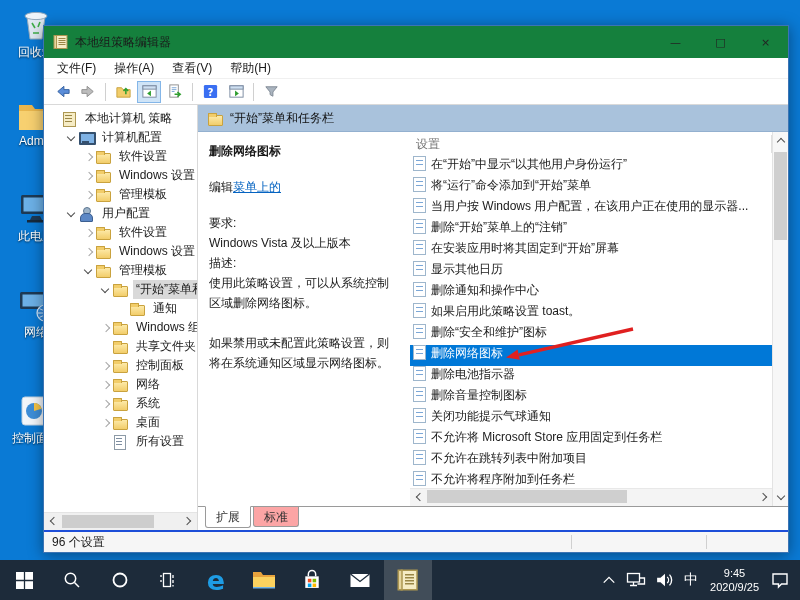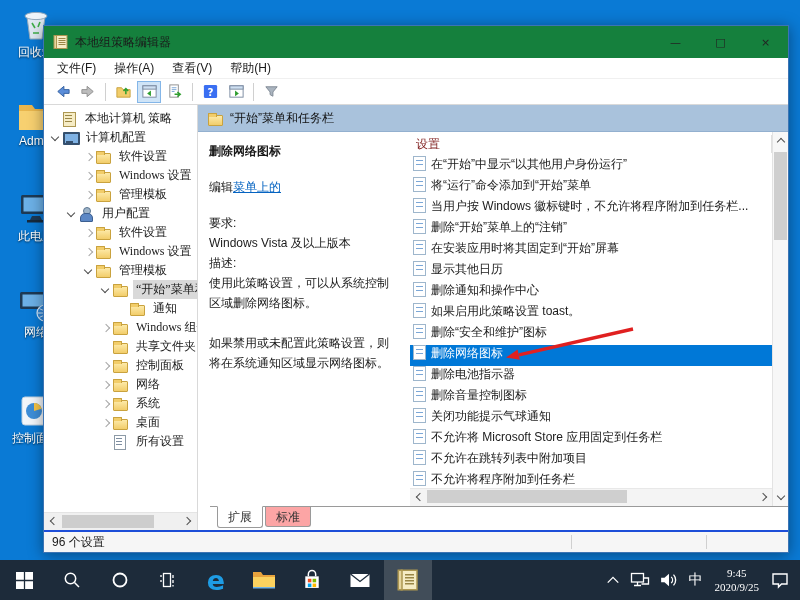--- a/index.html
+++ b/index.html
@@ -23,21 +23,21 @@
   .menu-item { padding:2px 9px; cursor:pointer; }
 
   .toolbar { height:26px; flex:0 0 26px; display:flex; align-items:center; padding-left:5px; border-bottom:1px solid #d9d9d9; }
   .tbtn { width:24px; height:22px; display:flex; align-items:center; justify-content:center; margin:0 1px; border:1px solid transparent; cursor:pointer; }
   .tbtn.pressed { background:#cfe4f7; border-color:#84b6e8; }
   .tsep { width:1px; height:18px; background:#d0d0d0; margin:0 4px; }
 
   .main { flex:1; display:flex; min-height:0; }
 
   
-  .tree-panel { width:154px; flex:0 0 154px; border-right:1px solid #d9d9d9; display:flex; flex-direction:column; overflow:hidden;font-family:Liberation Serif, serif; }
+  .tree-panel { width:154px; flex:0 0 154px; border-right:1px solid #d9d9d9; display:flex; flex-direction:column; overflow:hidden; }
   .tree-scroll { flex:1; overflow:hidden; padding-top:4px; }
   .trow { height:19px; display:flex; align-items:center; white-space:nowrap; cursor:pointer; }
   .chev { width:12px; height:12px; flex:0 0 12px; position:relative; }
   .chev-closed::before { content:""; position:absolute; left:3px; top:3px; width:5px; height:5px;
       border-right:1px solid #a6a6a6; border-bottom:1px solid #a6a6a6; transform:rotate(-45deg); }
   .chev-open::before { content:""; position:absolute; left:2px; top:2px; width:5px; height:5px;
       border-right:1px solid #4d4d4d; border-bottom:1px solid #4d4d4d; transform:rotate(45deg); }
   .ticon { width:17px; height:15px; flex:0 0 17px; position:relative; margin-right:4px; }
   .icon-folder::before { content:""; position:absolute; left:1px; top:4px; width:13px; height:9px;
       background:linear-gradient(#fdeaa9,#f2cd6a); border:1px solid #c9a23e; border-radius:1px; }
@@ -75,58 +75,58 @@
   .band-title { color:#111; }
   .rp-content { flex:1; display:flex; min-height:0; }
 
   .desc-pane { width:212px; flex:0 0 212px; padding:9px 12px 0 11px; overflow:hidden; line-height:20px; }
   .policy-title { font-weight:bold; margin-bottom:16px; }
   .edit-line { margin-bottom:16px; }
   .plink { color:#0563c1; text-decoration:underline; cursor:pointer; }
   .desc-block p { margin:0 0 20px 0; }
 
   .list-pane { flex:1; display:flex; flex-direction:column; min-width:0; position:relative; }
-  .list-header { flex:0 0 24px; display:flex; align-items:center; padding-left:6px; color:#7f1d1d; position:relative;text-align:right; }
+  .list-header { flex:0 0 24px; display:flex; align-items:center; padding-left:6px; color:#737373; position:relative;text-align:right; }
   .list-header::after { content:""; position:absolute; right:0; top:3px; bottom:3px; width:1px; background:#e0e0e0; }
   .list-rows { flex:1; overflow:hidden; }
   .lrow { height:21px; display:flex; align-items:flex-start; padding-left:3px; white-space:nowrap; cursor:pointer; }
   .licon { width:13px; height:15px; flex:0 0 13px; border:1px solid #9eb6cc; background:#fff; position:relative; margin-right:5px; }
   .licon::before { content:""; position:absolute; left:2px; right:2px; top:3px; bottom:3px;
       background:repeating-linear-gradient(#7ba7d7 0 1px,transparent 1px 4px); }
   .lrow.selected { background:#0078d7; color:#fff; }
   .list-hscroll { flex:0 0 16px; background:#f4f4f4; position:relative; display:flex; align-items:center; border-top:1px solid #e8e8e8; }
   .list-hscroll .sb-btn { width:16px; flex-basis:16px; }
   .list-hthumb { position:absolute; left:17px; top:1px; width:200px; height:13px; background:#cfcfcf; cursor:pointer; }
 
   .vscroll { width:16px; flex:0 0 16px; background:#f7f7f7; border-left:1px solid #e3e3e3; position:relative; }
   .vthumb { position:absolute; left:1px; top:20px; width:13px; height:88px; background:#cfcfcf; cursor:pointer; }
   .vscroll .sb-btn { position:absolute; left:0; width:16px; }
   .vscroll .sb-up { top:0; } .vscroll .sb-down { bottom:0; }
 
-  .tabs-row { flex:0 0 24px; border-top:1px solid #9a9a9a; display:flex; padding-left:7px; background:#fff;margin-left:12px; }
+  .tabs-row { flex:0 0 24px; border-top:1px solid #9a9a9a; display:flex; padding-left:7px; background:#fff; }
   .tab { padding:2px 10px 0 10px; height:20px; border:1px solid #9a9a9a; border-top:none; cursor:pointer;
          border-radius:0 0 3px 3px; margin-right:2px; background:#fca5a5; color:#333; }
   .tab.selected { background:#fff; height:22px; margin-top:-1px; border-top:1px solid #fff; }
 
   .statusbar { flex:0 0 22px; border-top:2px solid #1d4ed8; background:#f6f6f6; display:flex; align-items:center; padding-left:8px; position:relative; }
   .st-div { position:absolute; top:3px; bottom:3px; width:1px; background:#d0d0d0; }
 
   
   .anno { position:absolute; left:0; top:0; width:800px; height:600px; z-index:50; pointer-events:none; }
 
   
   .taskbar { position:absolute; left:0; bottom:0; width:800px; height:40px; background:#1d2b3a; z-index:40; display:flex; align-items:stretch; }
   .tb-left { display:flex; }
   .tb-cell { width:48px; display:flex; align-items:center; justify-content:center; cursor:pointer; }
   .tb-cell.active { background:rgba(255,255,255,.16); }
   .edge-e { color:#1e9ce4; font-size:27px; font-weight:bold; font-family:"DejaVu Sans",sans-serif; line-height:27px; }
   .tb-tray { margin-left:auto; display:flex; align-items:center; padding-right:6px; }
   .tray-cell { height:40px; display:flex; align-items:center; justify-content:center; cursor:pointer; padding:0 5px; }
   .ime { color:#fff; font-size:14px; }
-  .clock { color:#fff; font-size:11px; line-height:14px; text-align:center; padding:0 7px;font-family:Liberation Serif, serif; }
+  .clock { color:#fff; font-size:11px; line-height:14px; text-align:center; padding:0 7px; }
 </style>
 </head>
 <body>
 
 <div class="desk-icon" style="top:6px">
   <svg width="36" height="36" viewBox="0 0 36 36">
     <path d="M9 11 L12 33 H24 L27 11 z" fill="#dfe9f2" stroke="#93a9bd"></path>
     <ellipse cx="18" cy="10" rx="11" ry="3.6" fill="#eef4fa" stroke="#93a9bd"></ellipse>
     <path d="M14 17 l3 5 M22 16 l-2 5 M15 27 h6" stroke="#3fae49" stroke-width="1.6" fill="none"></path>
   </svg>
@@ -248,21 +248,21 @@
 
     <div class="tree-panel">
       <div class="tree-scroll">
 
           <div class="trow" style="padding-left: 5px;">
             <span class="chev chev-none"></span>
             <span class="ticon icon-gpo"></span>
             <span class="tlabel">本地计算机 策略</span>
           </div>
 
-          <div class="trow" style="padding-left: 6px;">
+          <div class="trow" style="padding-left: 22px;">
             <span class="chev chev-open"></span>
             <span class="ticon icon-computer"></span>
             <span class="tlabel">计算机配置</span>
           </div>
 
           <div class="trow" style="padding-left: 39px;">
             <span class="chev chev-closed"></span>
             <span class="ticon icon-folder"></span>
             <span class="tlabel">软件设置</span>
           </div>
@@ -394,21 +394,21 @@
                 <span class="llabel">在“开始”中显示“以其他用户身份运行”</span>
               </div>
 
               <div class="lrow">
                 <span class="licon"></span>
                 <span class="llabel">将“运行”命令添加到“开始”菜单</span>
               </div>
 
               <div class="lrow">
                 <span class="licon"></span>
-                <span class="llabel">当用户按 Windows 徽标键时，不允许将程序附加到任务栏...</span>
+                <span class="llabel">当用户按 Windows 用户配置，在该用户正在使用的显示器...</span>
               </div>
 
               <div class="lrow">
                 <span class="licon"></span>
                 <span class="llabel">删除“开始”菜单上的“注销”</span>
               </div>
 
               <div class="lrow">
                 <span class="licon"></span>
                 <span class="llabel">在安装应用时将其固定到“开始”屏幕</span>

